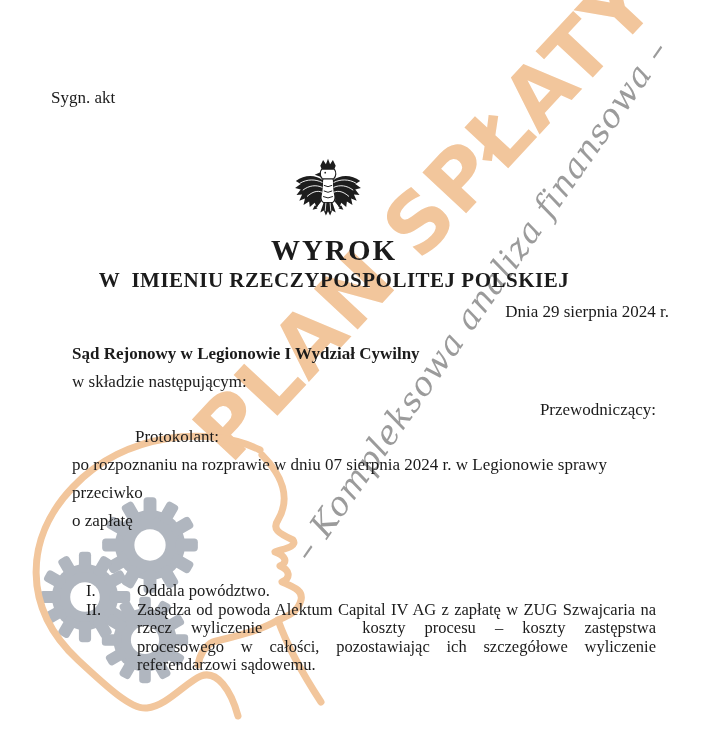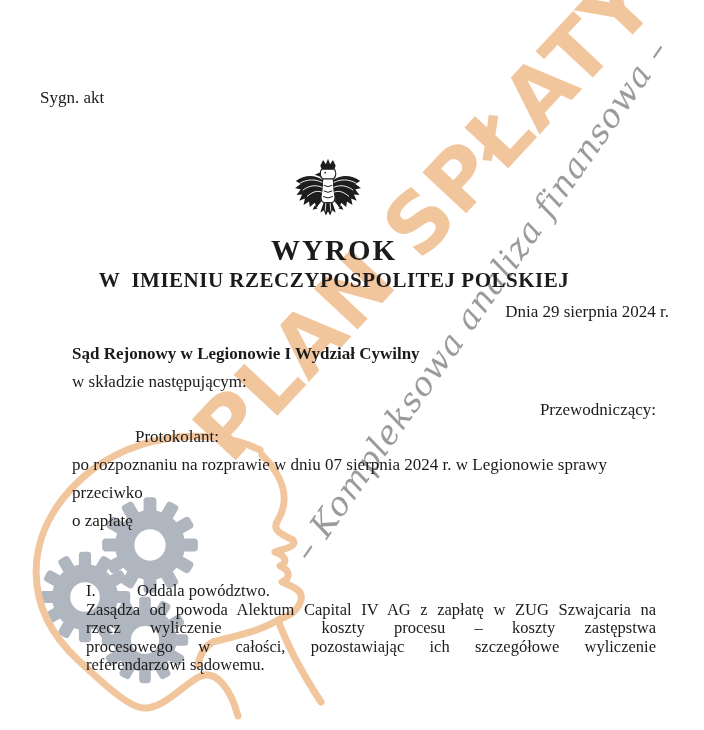--- a/index.html
+++ b/index.html
@@ -38,21 +38,21 @@
     z-index:1;
   }
   .head-logo{position:absolute;left:10px;top:420px;z-index:1;}
   .gfill{fill:var(--gear-gray);}
   .hstroke{stroke:var(--brand-orange);}
   
   .content{
     position:absolute;left:40px;top:0;width:616px;height:730px;
     z-index:2;font-size:17px;
   }
-  .sygn{position:absolute;top:88px;left:0;}
+  .sygn{position:absolute;top:88px;left:11px;}
   .emblem{position:absolute;top:156px;left:253px;width:70px;height:74px;}
   .titles{position:absolute;top:234px;left:0;right:28px;text-align:center;font-weight:bold;}
   .title{font-size:29px;letter-spacing:2px;}
   .subtitle{font-size:21px;letter-spacing:.5px;white-space:pre-wrap;margin-top:1px;}
   .date{position:absolute;top:302px;right:-13px;}
   .court-block{position:absolute;top:340px;left:0;right:0;line-height:27.8px;margin-left:32px;}
   .bold{font-weight:bold;}
   .ind1{padding-left:36px;text-align:right;}
   .ind2{padding-left:63px;}
   .rulings{
@@ -146,20 +146,21 @@
       <div>przeciwko</div>
       <div>o zapłatę</div>
     </div>
 
     <div class="rulings">
       <div class="ruling-row">
         <div class="mk">I.</div>
         <div class="rc">Oddala powództwo.</div>
       </div>
       <div class="ruling-row">
+        <div class="mk">II.</div>
         <div class="rc">
           <div class="jl">Zasądza od powoda Alektum Capital IV AG z zapłatę w ZUG Szwajcaria na</div>
           <div class="jl"><span>rzecz wyliczenie</span><span class="gap"></span><span>koszty procesu – koszty zastępstwa</span></div>
           <div class="jl">procesowego w całości, pozostawiając ich szczegółowe wyliczenie</div>
           <div>referendarzowi sądowemu.</div>
         </div>
       </div>
     </div>
 
   </div>

